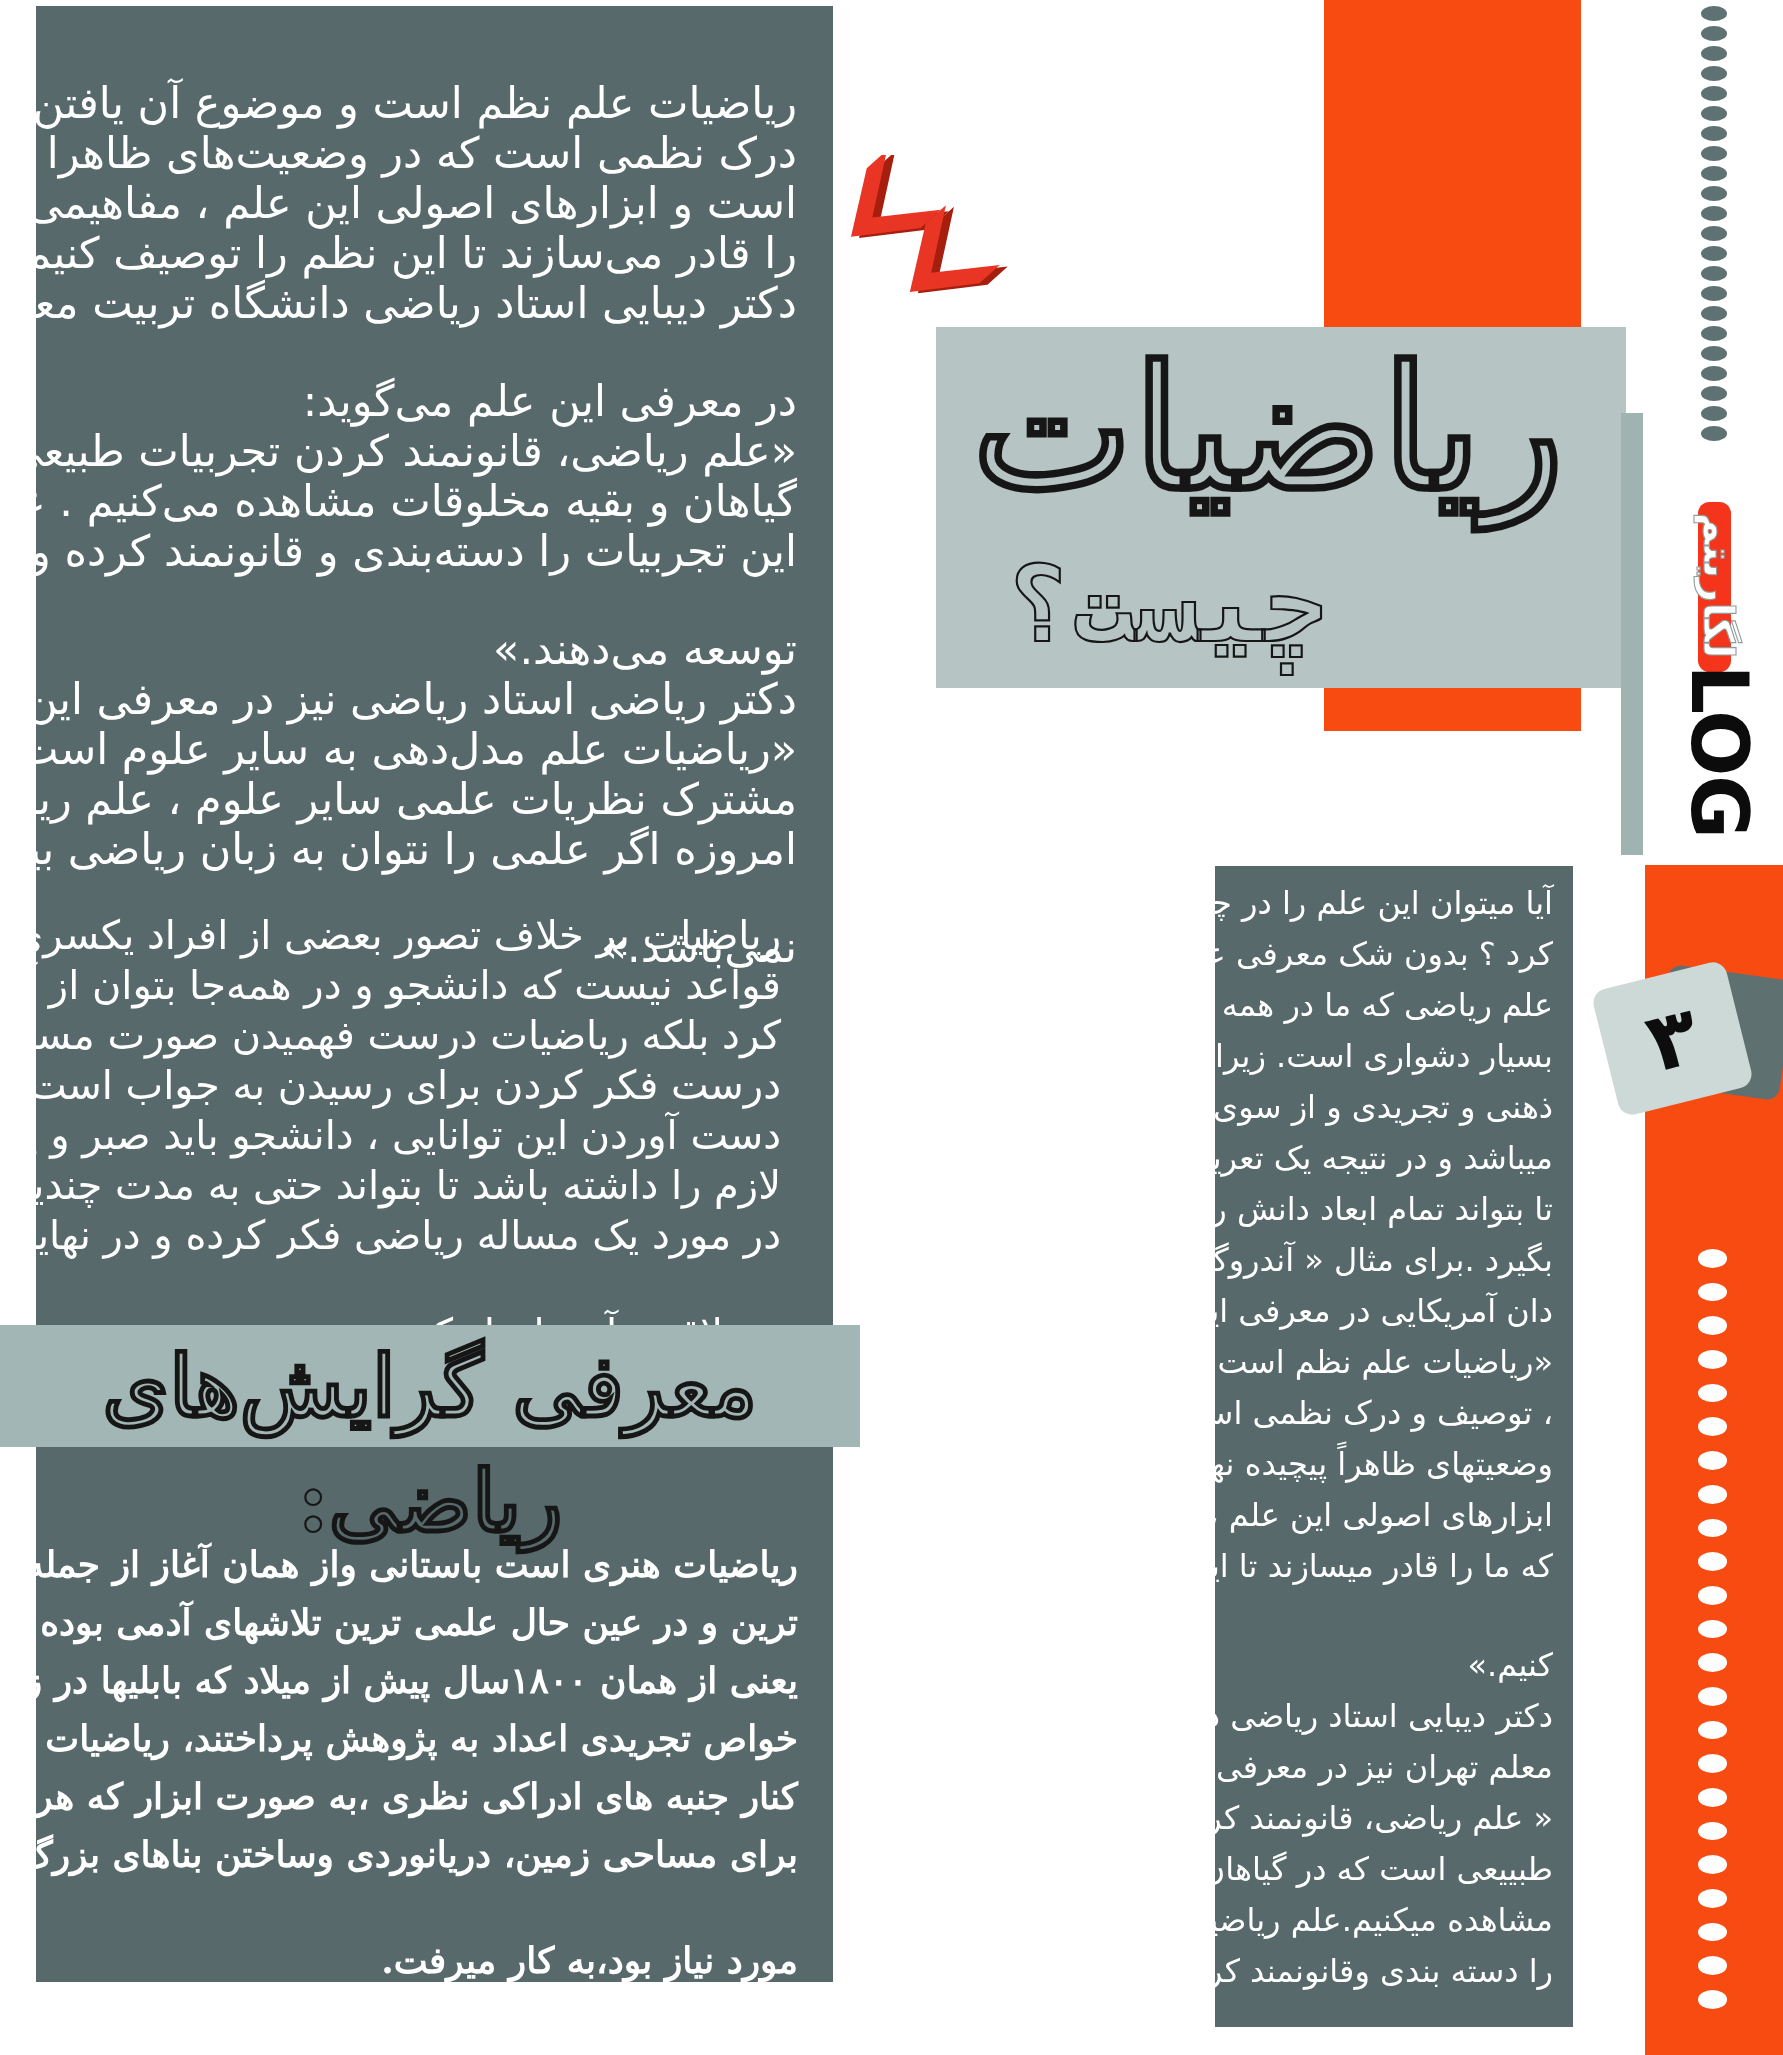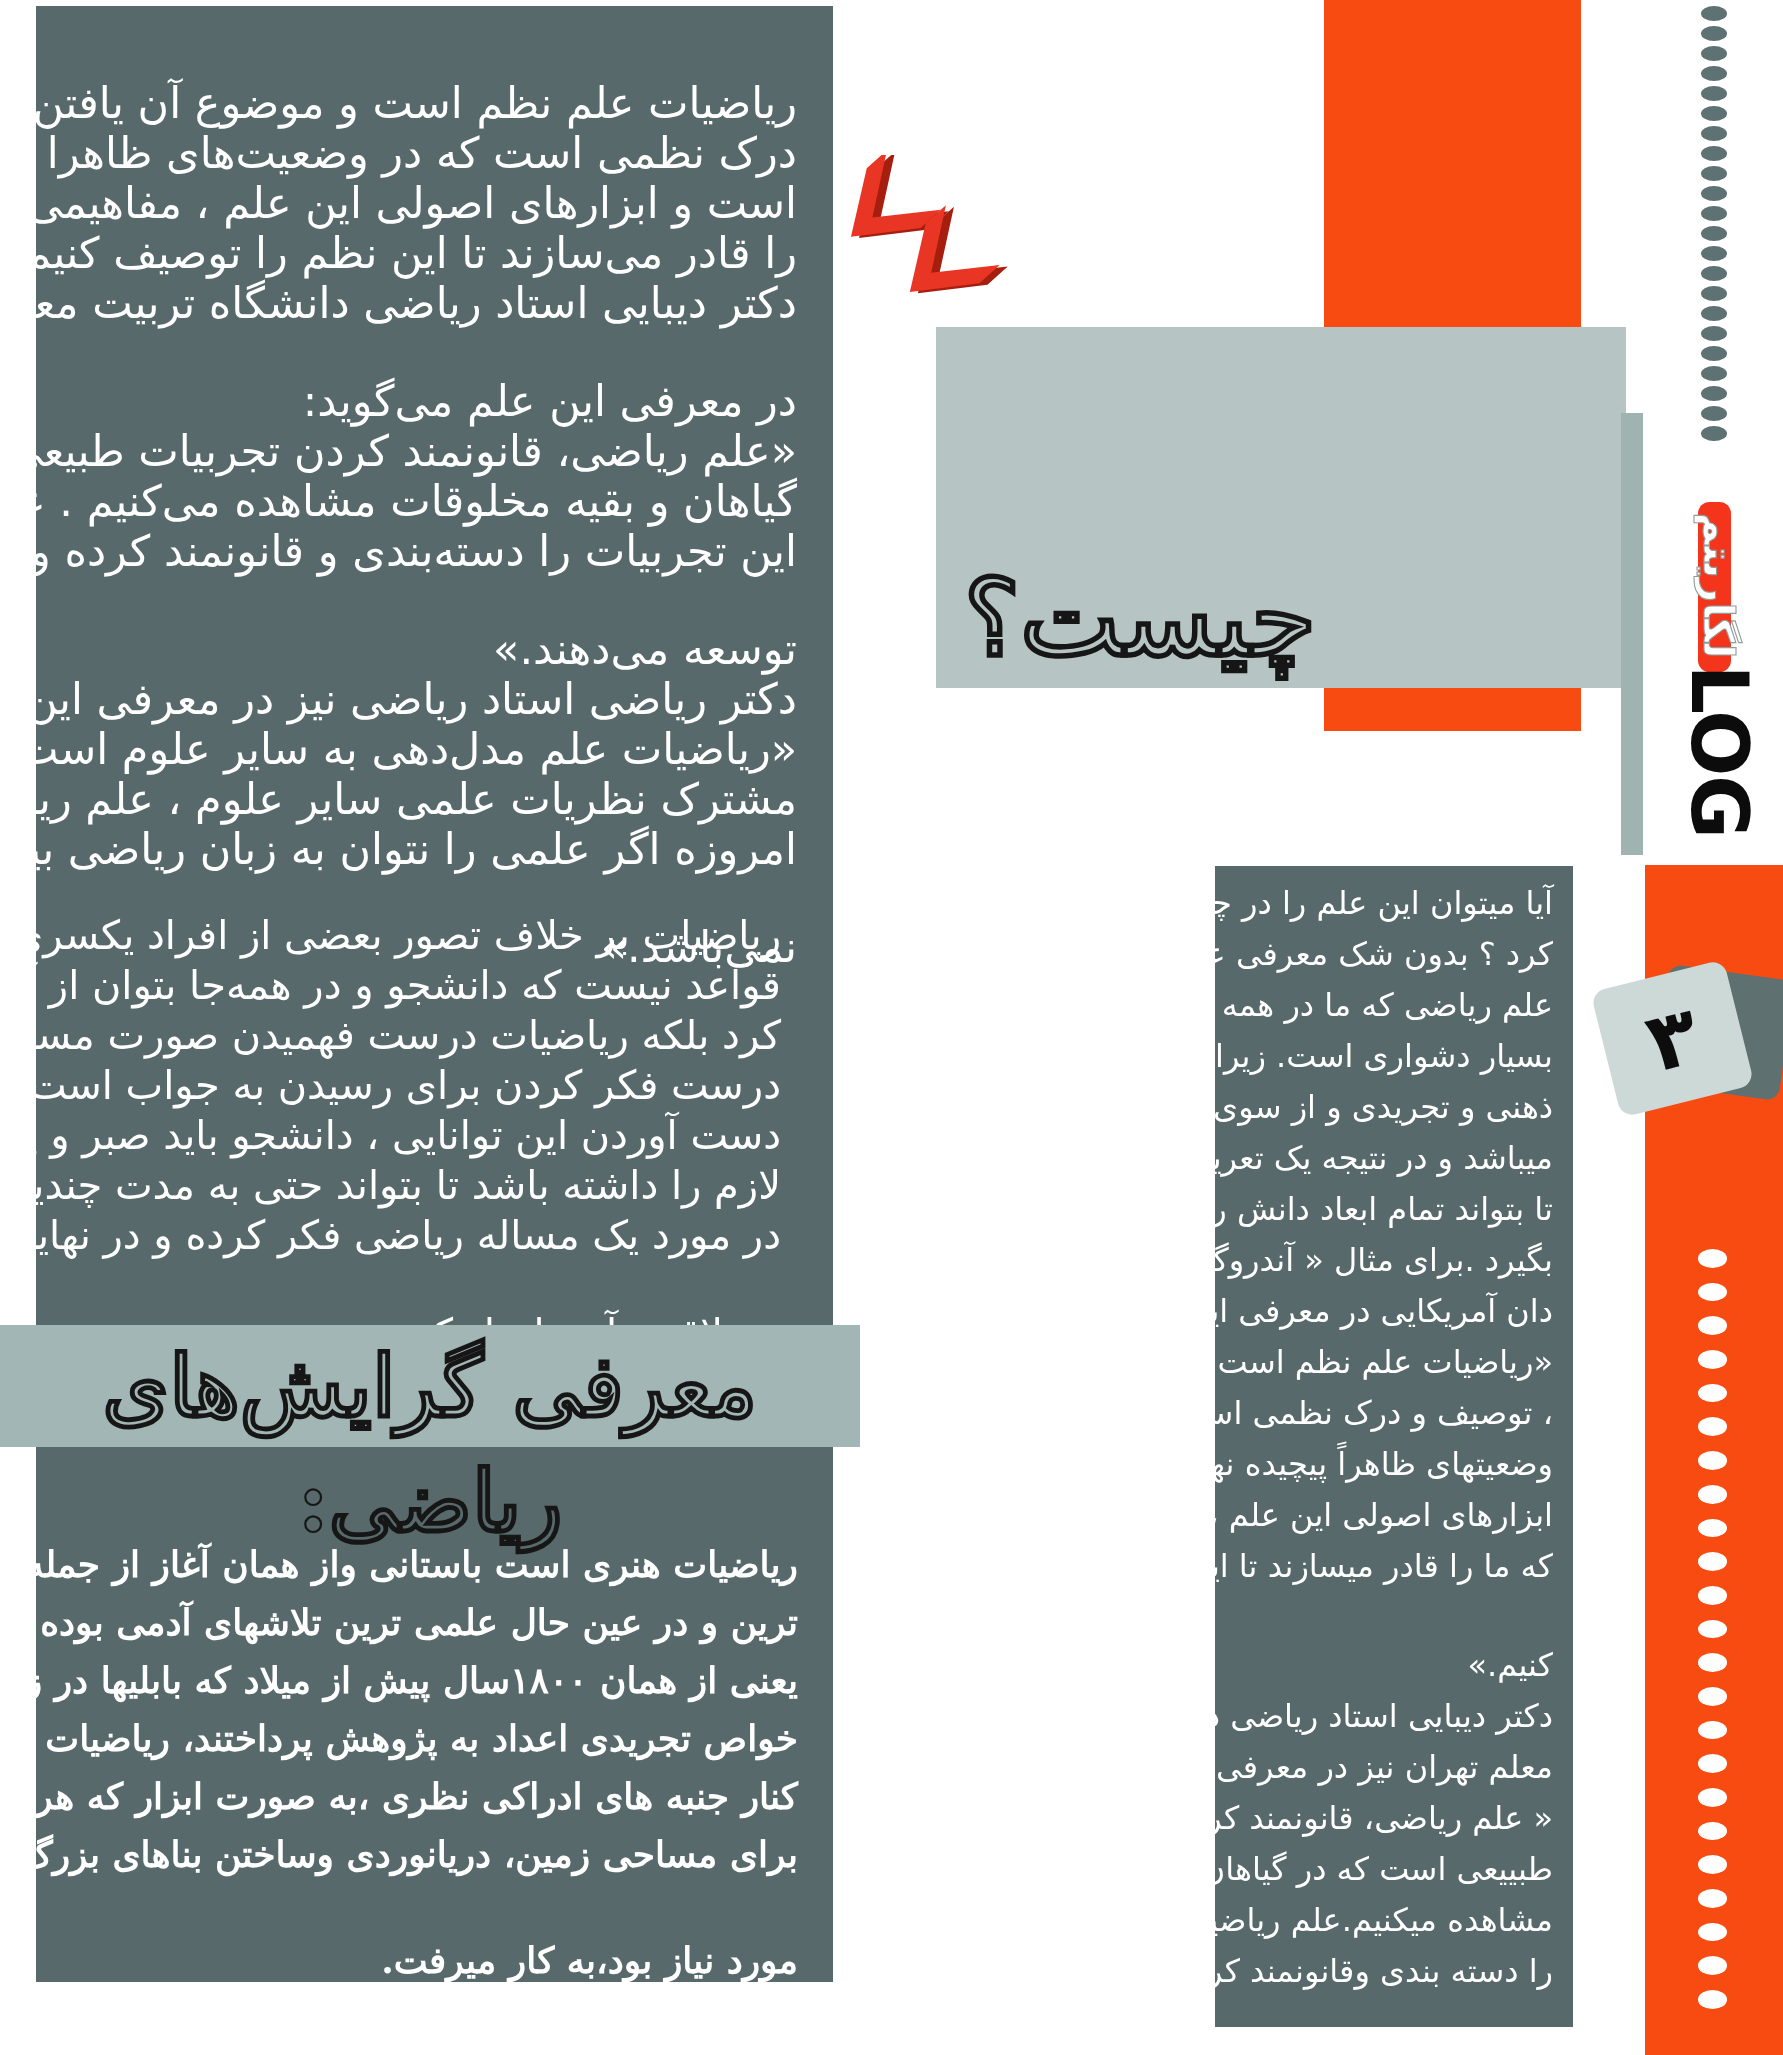--- a/index.html
+++ b/index.html
@@ -24,22 +24,22 @@
         font-family:"DejaVu Serif",serif;}
   .hollow{color:#161616;}
   @supports (-webkit-text-stroke: 1px #000){
     .hollow{color:transparent;-webkit-text-stroke:2.2px #161616;}
   }
   
   .center-orange-bar{position:absolute;left:1324px;top:0;width:257px;height:731px;background:#f84b12;}
   .title-box{position:absolute;left:936px;top:327px;width:690px;height:361px;background:#b6c5c3;}
   .title-main{position:absolute;right:13px;top:-7.2px;width:100%;direction:rtl;text-align:center;
         font-size:171px;line-height:216px;font-weight:bold;font-family:"DejaVu Serif",serif;}
-  .title-sub{position:absolute;left:17px;top:224px;width:374px;direction:rtl;text-align:center;
-        font-size:106px;line-height:137px;font-weight:bold;font-family:Liberation Serif, serif;}
+  .title-sub{position:absolute;left:17px;top:218px;width:374px;direction:rtl;text-align:right;
+        font-size:106px;line-height:137px;font-weight:bold;font-family:Liberation Mono, monospace;}
   
   .arrows-svg{position:absolute;left:820px;top:155px;}
   
   .middle-box{position:absolute;left:1215px;top:866px;width:358px;height:1161px;background:#57696a;}
   .pmid{left:16px;right:20px;top:11.5px;font-size:32px;}
   .pmid .tline{height:51px;line-height:51px;}
   
   .right-orange-strip{position:absolute;left:1645px;top:865px;width:138px;height:1191px;background:#f84b12;}
   .dots{position:absolute;display:flex;flex-direction:column;align-items:center;}
   .dots-top{left:1701px;top:5.8px;width:26px;gap:5px;}
@@ -106,20 +106,21 @@
       </div>
   </div>
 
   <div class="heading-bar">
     <div class="heading-text hollow">معرفی گرایش‌های ریاضی:</div>
   </div>
 
   <div class="center-orange-bar"></div>
 
   <div class="title-box">
+    <div class="title-main hollow">ریاضیات</div>
     <div class="title-sub hollow">چیست؟</div>
   </div>
 
   <svg class="arrows-svg" width="201" height="187" viewBox="0 0 280 260">
     <g transform="translate(28,18) rotate(-42 59 56)">
       <polygon points="87,9 125,9 47,65 125,121 87,121 7,65" fill="#a61e0e"></polygon>
       <polygon points="80,0 118,0 40,56 118,112 80,112 0,56" fill="#e93524"></polygon>
     </g>
     <g transform="translate(110,95) rotate(-42 59 56)">
       <polygon points="87,9 125,9 47,65 125,121 87,121 7,65" fill="#a61e0e"></polygon>

